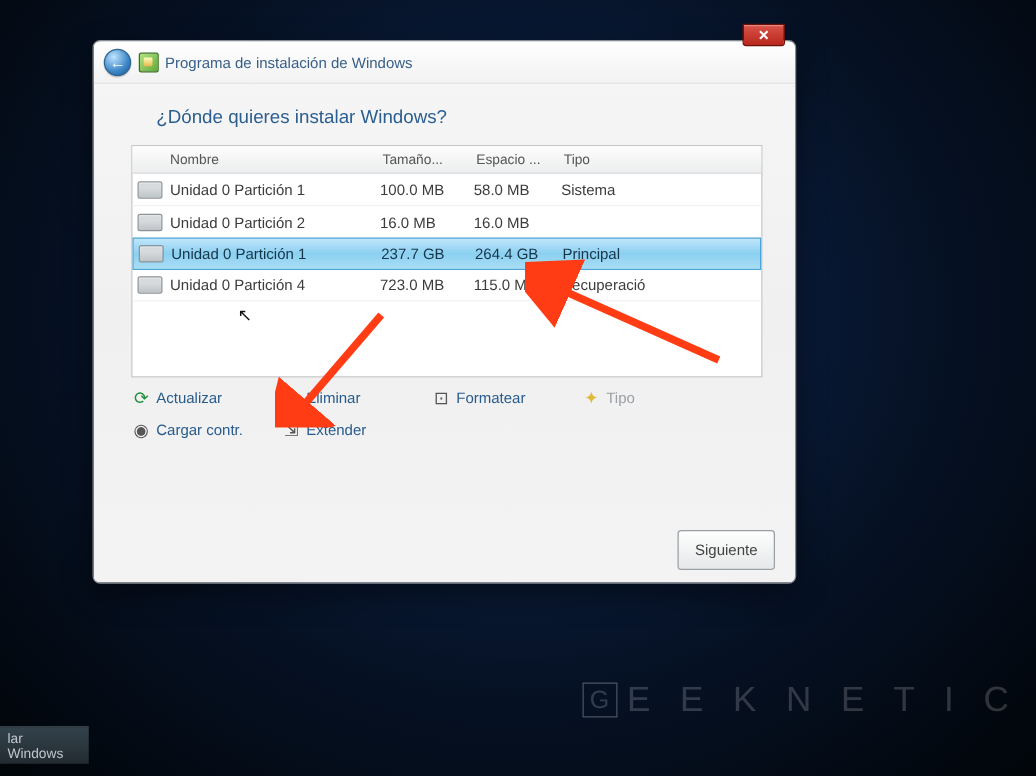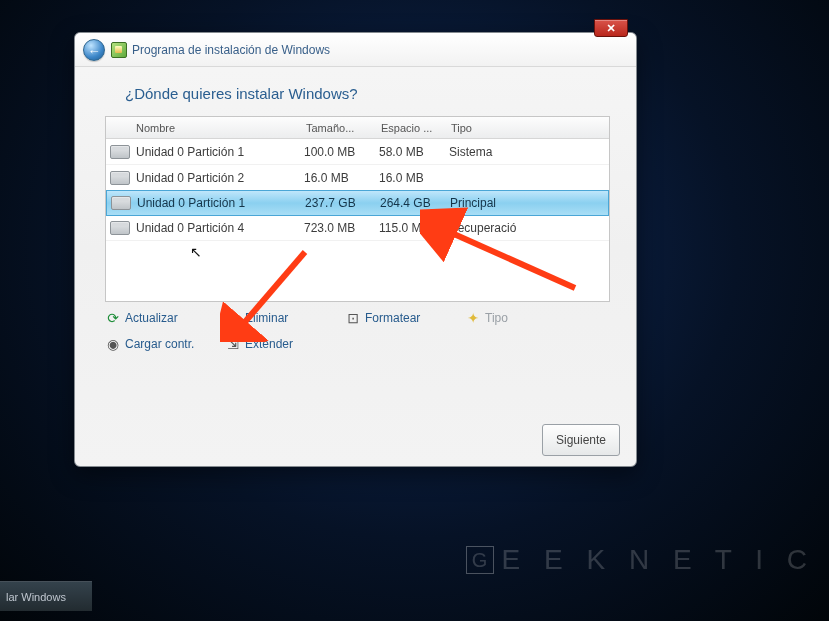--- a/index.html
+++ b/index.html
@@ -10,21 +10,21 @@
     position: absolute; inset: 0;
     background: radial-gradient(ellipse at 50% 40%, #0f2a5a 0%, #061226 55%, #010509 100%);
   }
 
   .taskbar {
     position: absolute; left: 0; bottom: 10px; height: 30px;
     padding: 0 6px;
     display: flex; align-items: center;
     color: #bfc6cf; font-size: 11px;
     background: linear-gradient(#34424c, #222b30);
-    width: 92px;
+    width: 71px;
     border-top: 1px solid #465059;
   }
 
   .watermark {
     position: absolute; right: 14px; bottom: 45px;
     color: rgba(255,255,255,0.18);
     font-size: 28px; letter-spacing: 8px; font-weight: 200;
     display: flex; align-items: center; gap: 8px;
   }
   .watermark .g-box{

